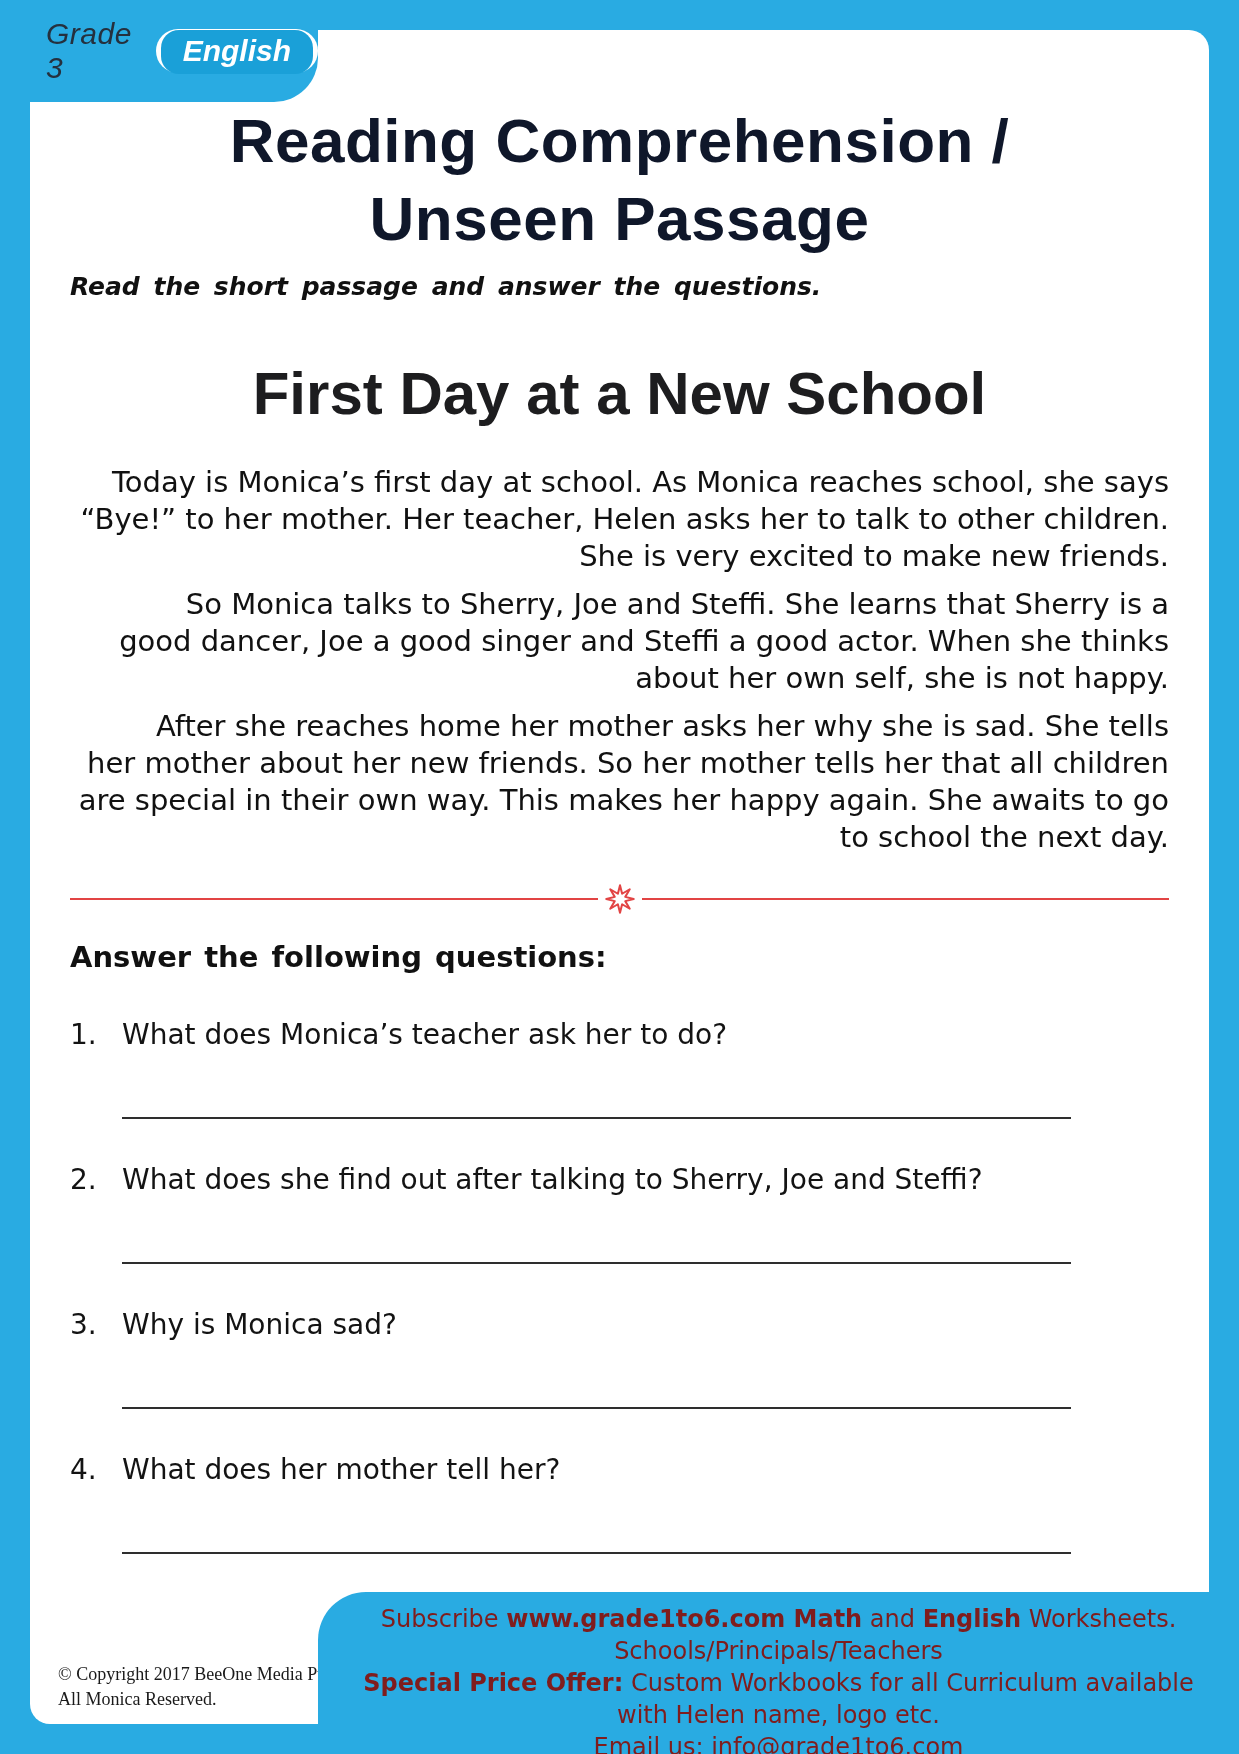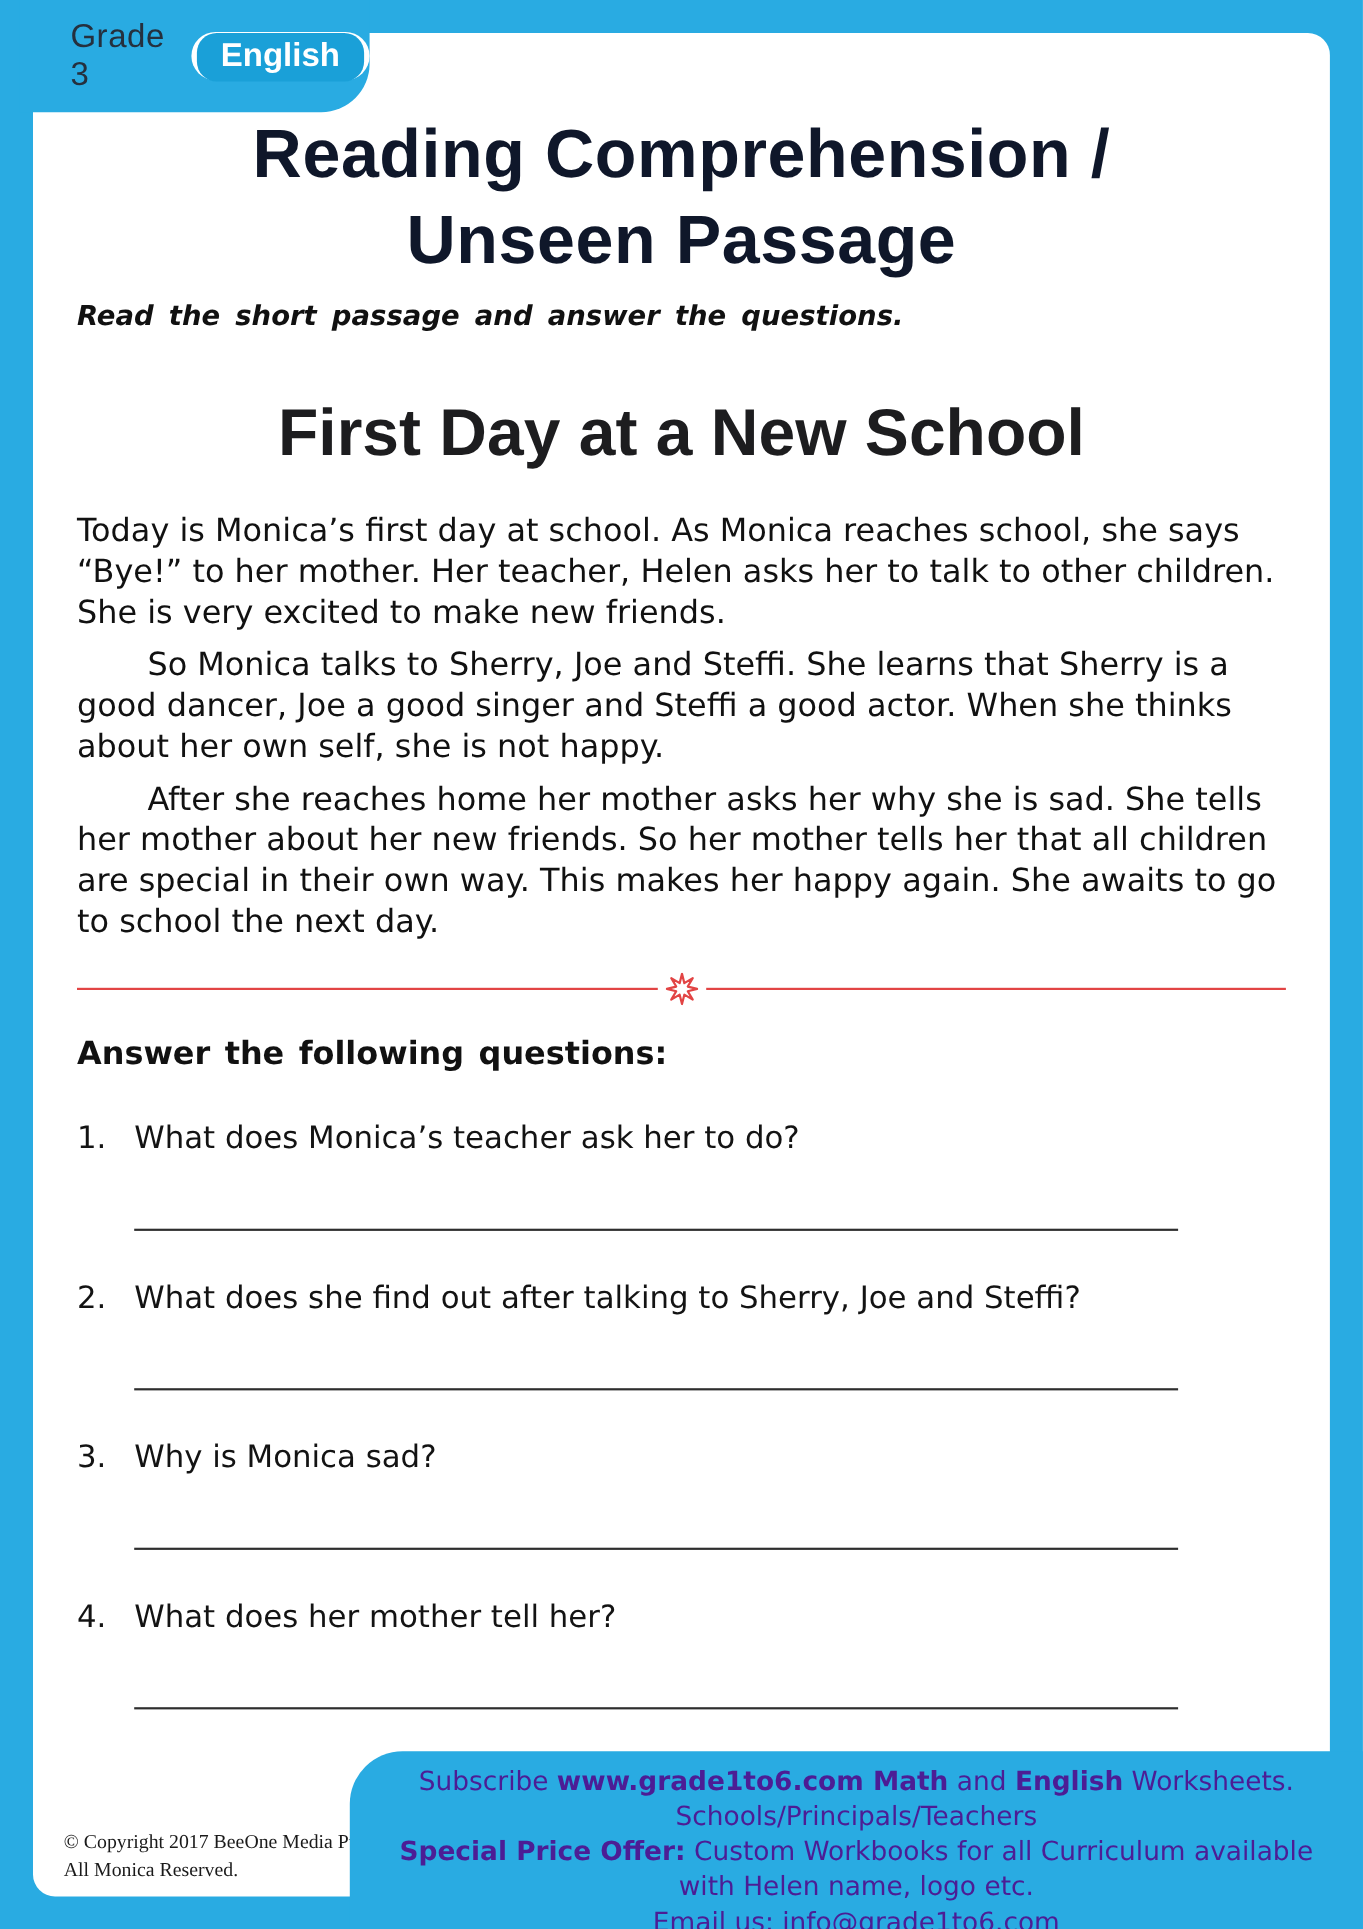--- a/index.html
+++ b/index.html
@@ -18,29 +18,30 @@
   .page {
     position: absolute;
     top: 30px; left: 30px; right: 30px; bottom: 30px;
     background: #ffffff;
     border-radius: 48px 20px 20px 20px;
   }
 
   
   .badge {
     position: absolute;
-    top: 0; left: 18px;
+    top: 0; left: 0;
     width: 318px; height: 102px;
     background: #29abe2;
     border-bottom-right-radius: 44px;
     display: flex;
     align-items: center;
     gap: 0;
     padding-left: 46px;
     z-index: 3;
+    font-style: italic;
   }
   .grade-label {
     font-family: "Liberation Sans", sans-serif;
     font-size: 30px;
     color: #25303e;
     letter-spacing: 0.5px;
   }
   .subject-pill-outer {
     background: #ffffff;
     border-radius: 24px;
@@ -88,20 +89,21 @@
     font-weight: bold;
     font-size: 60px;
     color: #1d1d1f;
   }
 
   .passage {
     margin-top: 36px;
     font-size: 29px;
     line-height: 37px;
     color: #111;
+    text-align: right;
   }
   .passage p { margin: 0 0 11px 0; }
   .passage p.indent { text-indent: 64px; }
 
   .divider {
     position: relative;
     margin: 42px 0 0 0;
     border-top: 2px solid #e24444;
     height: 0;
   }
@@ -146,21 +148,21 @@
     color: #1a1a1a;
     z-index: 2;
   }
 
   .footer-band {
     position: absolute;
     left: 318px; right: 0; bottom: 0;
     height: 162px;
     background: #29abe2;
     border-top-left-radius: 48px;
-    color: #4c1d95;
+    color: #7f1d1d;
     text-align: center;
     font-size: 24px;
     line-height: 1.33;
     padding-top: 12px;
     z-index: 2;
   }
   .footer-band .bold { font-weight: bold; }
 </style>
 </head>
 <body>

